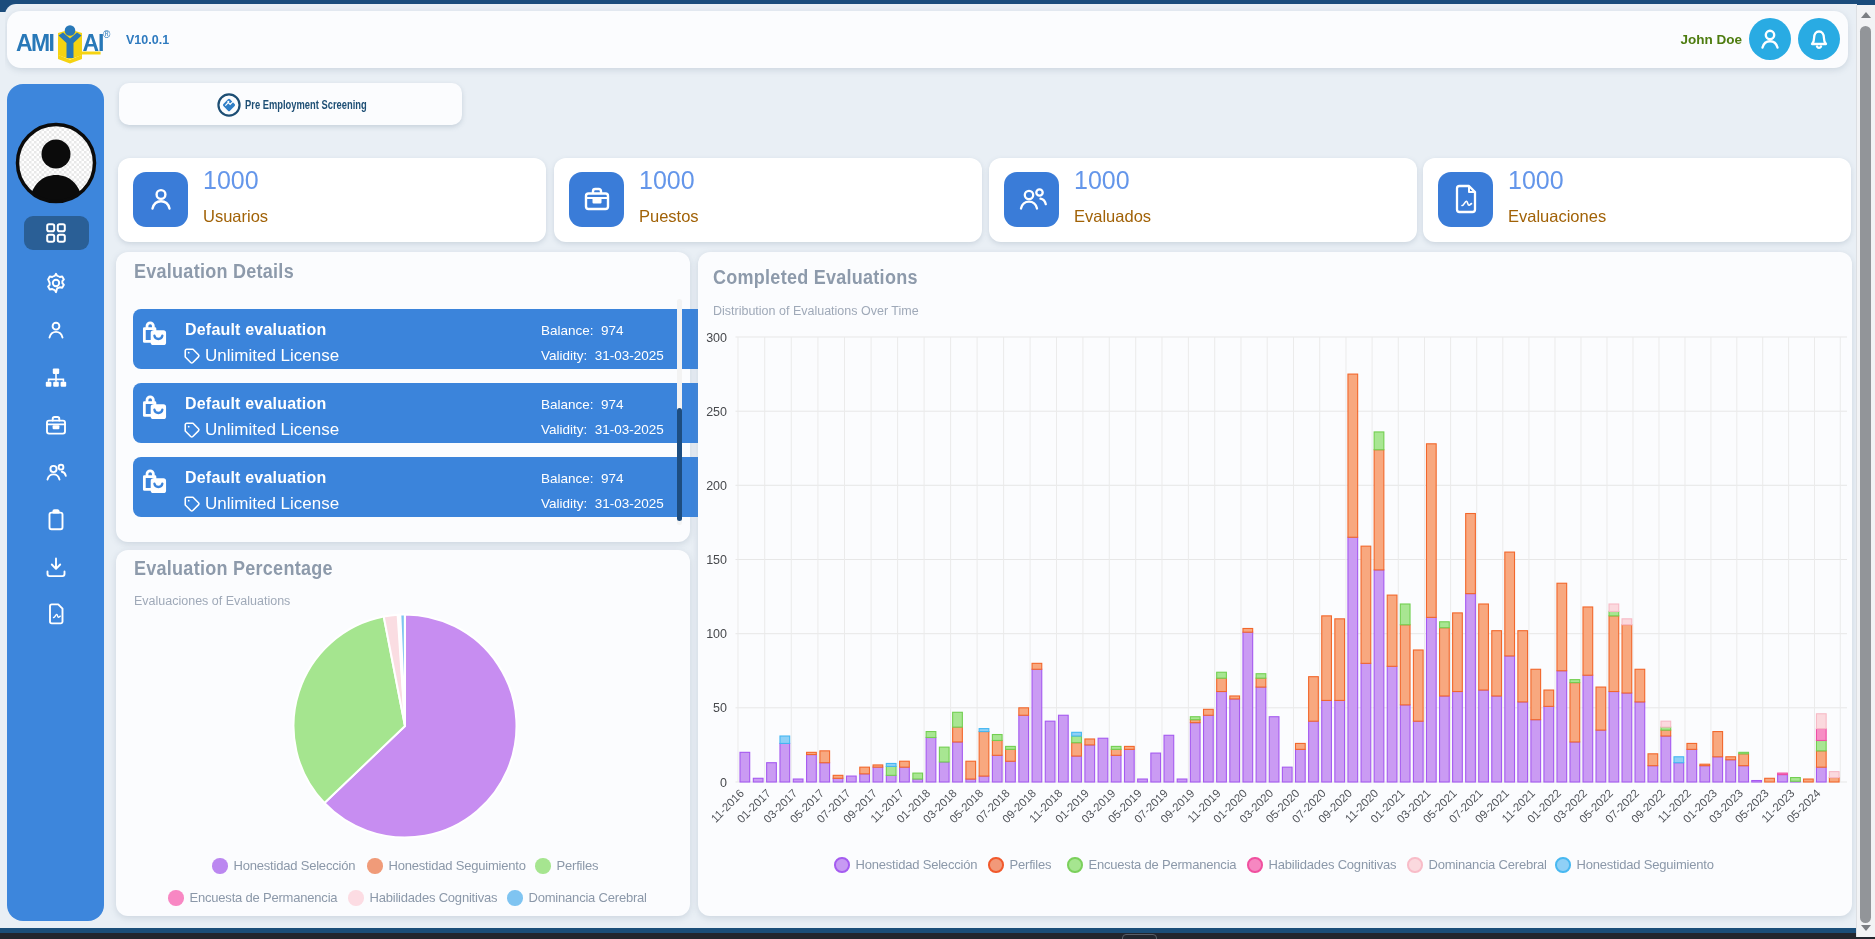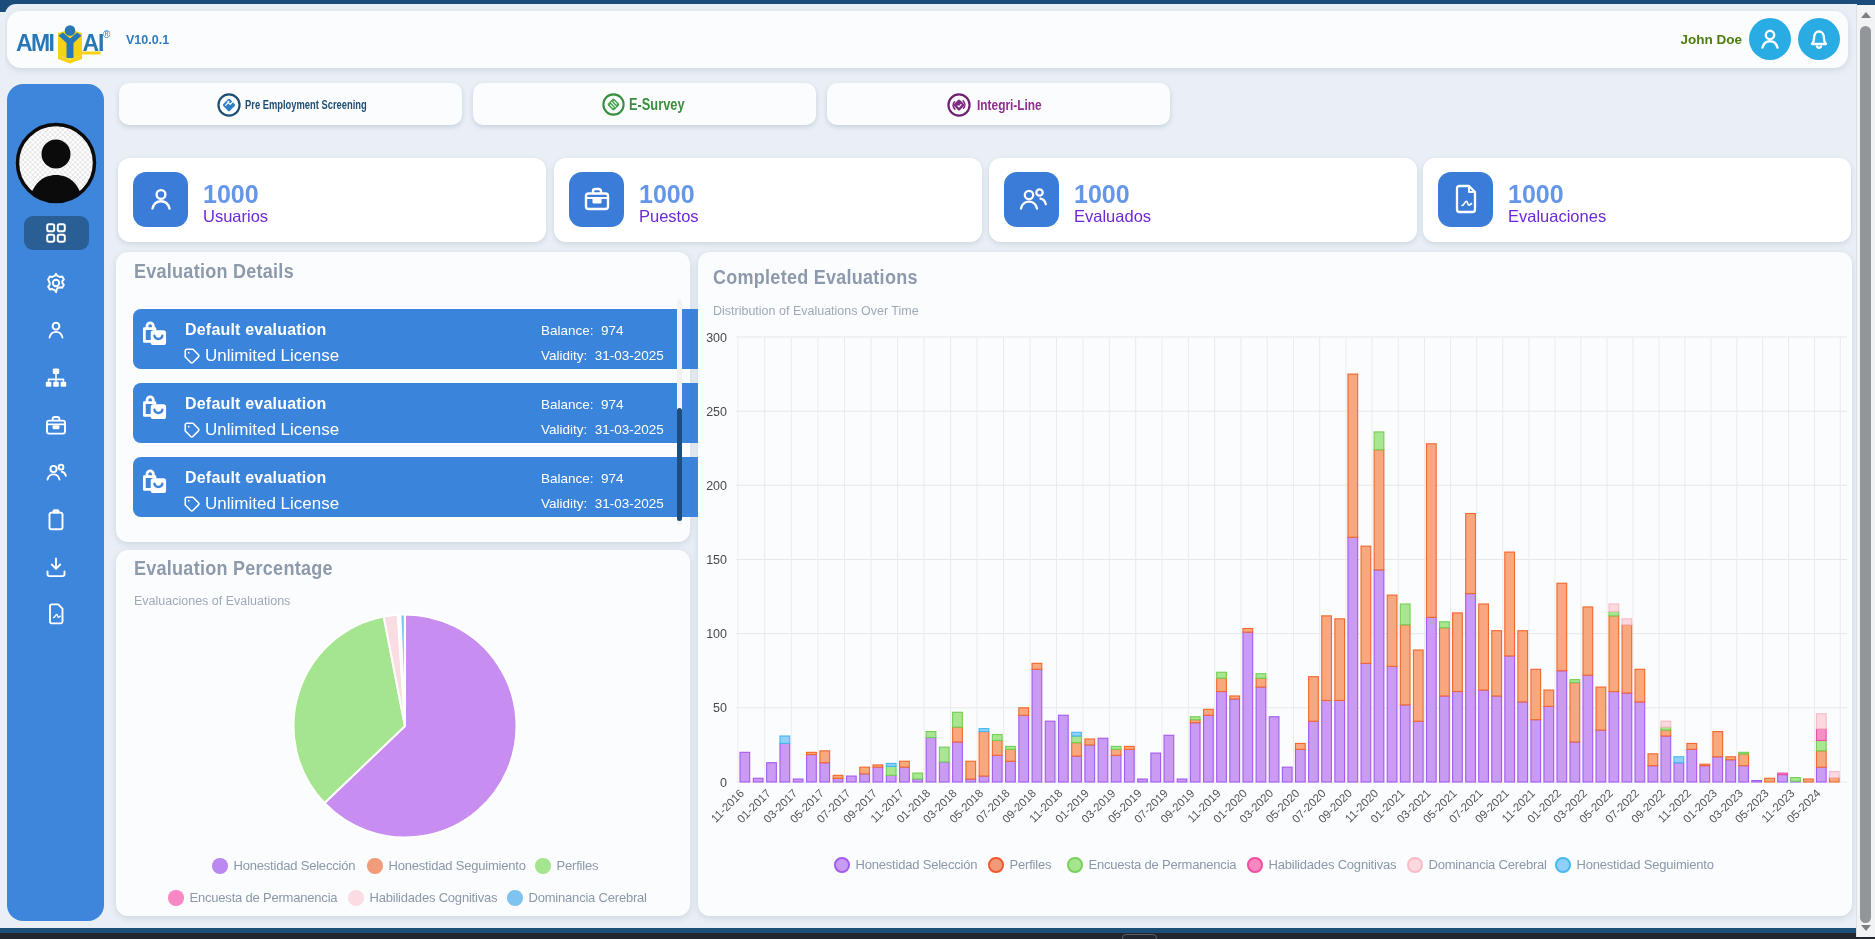--- a/index.html
+++ b/index.html
@@ -13,22 +13,22 @@
   .hdr{left:2px;top:7px;width:1841px;height:57px;border-radius:14px}
   .vtxt{position:absolute;left:121px;top:29px;font-size:12.5px;font-weight:bold;color:#2e7abf}
   .jd{position:absolute;right:115px;top:28px;font-size:13.5px;font-weight:bold;color:#4d7c0f}
   .cbtn{position:absolute;top:14px;width:42px;height:42px;border-radius:50%;background:#29abe3}
   .sidebar{position:absolute;left:2px;top:80px;width:97px;height:837px;background:#3d86dc;border-radius:16px}
   .tab{position:absolute;top:79px;height:42px;width:343px;background:#fbfcfe;border-radius:10px;
        box-shadow:0 2px 5px rgba(120,140,160,.3)}
   .stat{position:absolute;top:154px;height:84px;background:#fff;border-radius:12px;
         box-shadow:0 2px 5px rgba(120,140,160,.25)}
   .sic{position:absolute;left:15px;top:14px;width:55px;height:55px;border-radius:13px;background:#3a7cd8}
-  .snum{position:absolute;left:85px;top:22px;font-size:25px;font-weight:bold;color:#6496ea;letter-spacing:0px}
-  .slab{position:absolute;left:85px;top:49px;font-size:16.5px;color:#6d28d9}
+  .snum{position:absolute;left:85px;top:8px;font-size:25px;font-weight:normal;color:#6496ea;letter-spacing:0px}
+  .slab{position:absolute;left:85px;top:49px;font-size:16.5px;color:#a16207}
   .ptitle{position:absolute;font-size:20px;font-weight:bold;color:#8d9aab;letter-spacing:.3px;transform:scaleX(.9);transform-origin:left center;white-space:nowrap}
   .psub{position:absolute;font-size:12.5px;color:#9fa9b8}
   .lic{position:absolute;left:17px;width:639px;height:60px;background:#3b84db;border-radius:8px;color:#fff}
   .lic .t1{position:absolute;left:52px;top:12px;font-size:16px;font-weight:bold;letter-spacing:.2px;white-space:nowrap}
   .lic .t2{position:absolute;left:72px;top:37px;font-size:17px;white-space:nowrap}
   .lic .b1{position:absolute;left:408px;top:14px;font-size:13.5px;white-space:nowrap}
   .lic .b2{position:absolute;left:408px;top:39px;font-size:13.5px;white-space:nowrap}
   .leg{display:flex;align-items:center;position:absolute;font-size:13px;letter-spacing:-0.2px;color:#8b98a9;white-space:nowrap}
   .dot{width:15.5px;height:15.5px;border-radius:50%;margin-right:6px;flex:none}
   .scrollbar{position:absolute;right:0;top:5px;width:18px;height:932px;background:#f2f3f5;border-left:1px solid #dcdfe3}
@@ -155,37 +155,20 @@
   </div>
 
   <div class="tab" style="left:114px">
     <svg style="position:absolute;left:98px;top:10px" width="24" height="24" viewBox="0 0 25 25">
       <circle cx="12.5" cy="12.5" r="11" fill="none" stroke="#1d4e74" stroke-width="2.3"></circle>
       <rect x="7.6" y="7.6" width="9.8" height="9.8" rx="1.5" fill="#2f7ec6" transform="rotate(45 12.5 12.5)"></rect>
       <path d="M8.7 13.2l3-3.2 2 2 3.1-3.2" stroke="#fff" stroke-width="1.2" fill="none"></path>
       <circle cx="11.8" cy="9.2" r="1.1" fill="#fff"></circle>
     </svg>
     <span style="position:absolute;left:126px;top:0;line-height:44px;font-size:13px;font-weight:bold;color:#1d4e74;transform:scaleX(.72);transform-origin:left center;white-space:nowrap">Pre Employment Screening</span>
-  </div>
-  <div class="tab" style="left:468px">
-    <svg style="position:absolute;left:129px;top:10px" width="23" height="23" viewBox="0 0 25 25">
-      <circle cx="12.5" cy="12.5" r="11" fill="none" stroke="#3a8e3f" stroke-width="2.3"></circle>
-      <rect x="7.6" y="7.6" width="9.8" height="9.8" rx="1.5" fill="#4aa34e" transform="rotate(45 12.5 12.5)"></rect>
-      <path d="M9 12.5h7M10 9.8h5M10 15.2h5" stroke="#fff" stroke-width="1.2" transform="rotate(45 12.5 12.5)"></path>
-    </svg>
-    <span style="position:absolute;left:156px;top:0;line-height:44px;font-size:16px;font-weight:bold;color:#3a8e3f;transform:scaleX(.8);transform-origin:left center;white-space:nowrap">E-Survey</span>
-  </div>
-  <div class="tab" style="left:822px">
-    <svg style="position:absolute;left:120px;top:10px" width="24" height="24" viewBox="0 0 25 25">
-      <circle cx="12.5" cy="12.5" r="11" fill="none" stroke="#6e2072" stroke-width="2.3"></circle>
-      <rect x="8.1" y="8.1" width="8.8" height="8.8" rx="1.5" fill="#7d2a82" transform="rotate(45 12.5 12.5)"></rect>
-      <path d="M8.2 16.8c-2.3-2.3-2.5-5.6-.4-7.7M16.8 8.2c2.3 2.3 2.5 5.6.4 7.7" stroke="#7d2a82" stroke-width="1.6" fill="none" stroke-linecap="round"></path>
-      <path d="M11 13l1.5 1.5 2.5-2.8" stroke="#fff" stroke-width="1.2" fill="none"></path>
-    </svg>
-    <span style="position:absolute;left:150px;top:0;line-height:44px;font-size:14.5px;font-weight:bold;color:#8e2f8e;transform:scaleX(.82);transform-origin:left center;white-space:nowrap">Integri-Line</span>
   </div>
 
   <div class="stat" style="left:113px;width:428px">
     <div class="sic">
       <svg class="abs" style="left:13px;top:12px" width="30" height="30" viewBox="0 0 30 30" fill="none" stroke="#fff" stroke-width="2.4" stroke-linecap="round">
         <circle cx="15" cy="10.5" r="4.4"></circle>
         <path d="M6.5 24.5c1.3-5 4.7-7.2 8.5-7.2s7.2 2.2 8.5 7.2"></path>
       </svg>
     </div>
     <div class="snum">1000</div>

